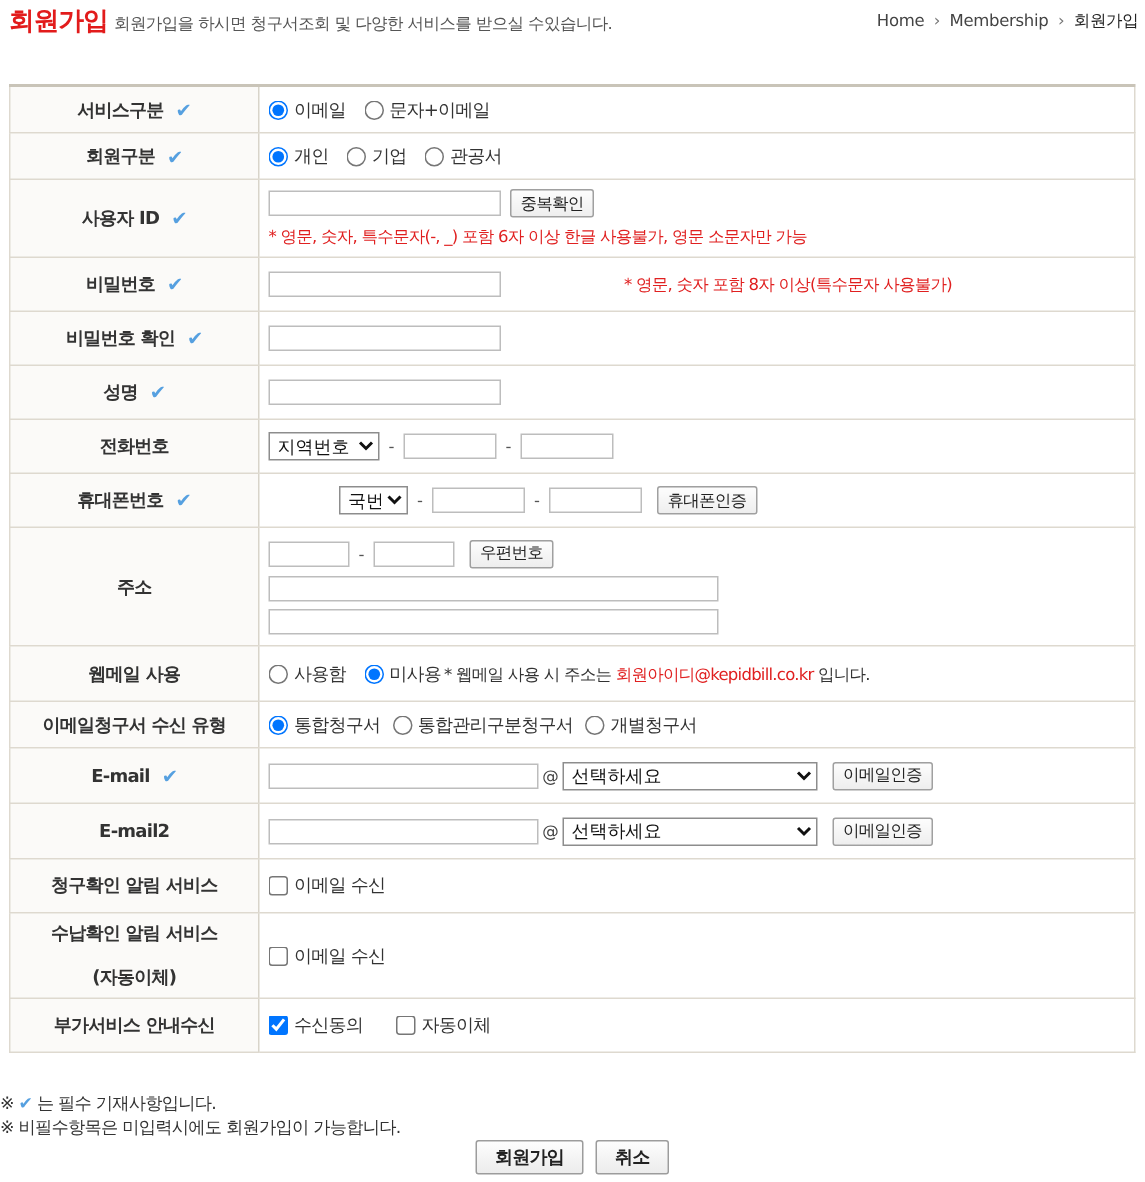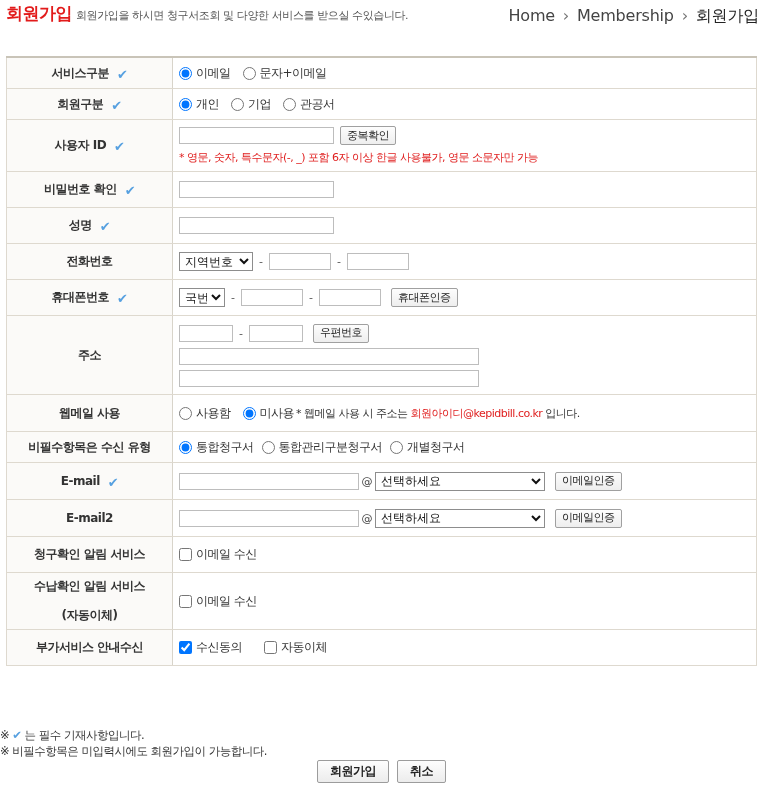--- a/index.html
+++ b/index.html
@@ -41,21 +41,21 @@
     position: absolute;
     left: 76px; top: 8px;
     font-size: 11px;
     color: #555555;
     letter-spacing: -0.4px;
     white-space: nowrap;
   }
   .breadcrumb {
     position: absolute;
     right: 4px; top: 6px;
-    font-size: 16px;
+    font-size: 11px;
     color: #444444;
     white-space: nowrap;
     letter-spacing: -0.2px;
   }
   .breadcrumb .sep {
     color: #777777;
     padding: 0 3px;
   }
   .breadcrumb .crumb-last {
     color: #222222;
@@ -164,21 +164,21 @@
     height: 19px;
     border: 1px solid #8d8d8d;
     background: #ffffff;
     font-family: "DejaVu Sans", "Liberation Sans", sans-serif;
     font-size: 12px;
     box-sizing: border-box;
     color: #111;
     padding: 0 1px;
   }
   .sel-area   { width: 74px; }
-  .sel-mobile { width: 46px; }
+  .sel-mobile { width: 46px; margin-left: 47px; }
   .sel-domain { width: 170px; }
 
   button.btn {
     height: 19px;
     border: 1px solid #a0a0a0;
     border-radius: 2px;
     background: linear-gradient(#fdfdfd, #eeeeee);
     font-family: "DejaVu Sans", "Liberation Sans", sans-serif;
     font-size: 11px;
     color: #222222;
@@ -356,20 +356,35 @@
             <div class="row-line">
               <input type="text" class="txt w-id" value="" style="">
               <span class="gap6"></span>
               <button class="btn" type="button">중복확인</button>
             </div>
             <div class="hint-red">* 영문, 숫자, 특수문자(-, _) 포함 6자 이상 한글 사용불가, 영문 소문자만 가능</div>
           </div>
         </td>
       </tr>
 
+      <tr>
+        <th style="height:35px">
+          <div class="th-inner">
+            <span class="lbl">비밀번호</span>
+            <span class="req-check">✔</span>
+          </div>
+        </th>
+        <td>
+          <div class="cell">
+            <input type="password" class="txt w-pw" value="" style="">
+            <span style="display:inline-block;width:82px"></span>
+            <span class="hint-red">* 영문, 숫자 포함 8자 이상(특수문자 사용불가)</span>
+          </div>
+        </td>
+      </tr>
 
       <tr>
         <th style="height:35px">
           <div class="th-inner">
             <span class="lbl">비밀번호 확인</span>
             <span class="req-check">✔</span>
           </div>
         </th>
         <td>
           <div class="cell">
@@ -471,21 +486,21 @@
               <span>미사용</span>
             </label>
             <span class="note-gray"><span>* 웹메일 사용 시 주소는 </span><span class="red">회원아이디@kepidbill.co.kr</span><span> 입니다.</span></span>
           </div>
         </td>
       </tr>
 
       <tr>
         <th style="height:30px">
           <div class="th-inner">
-            <span class="lbl">비필수항목은 수신 유형</span>
+            <span class="lbl">이메일청구서 수신 유형</span>
           </div>
         </th>
         <td>
           <div class="cell">
             <label class="opt tight">
               <input type="radio" name="brt" checked="" style="">
               <span>통합청구서</span>
             </label>
             <label class="opt tight">
               <input type="radio" name="brt" style="">

